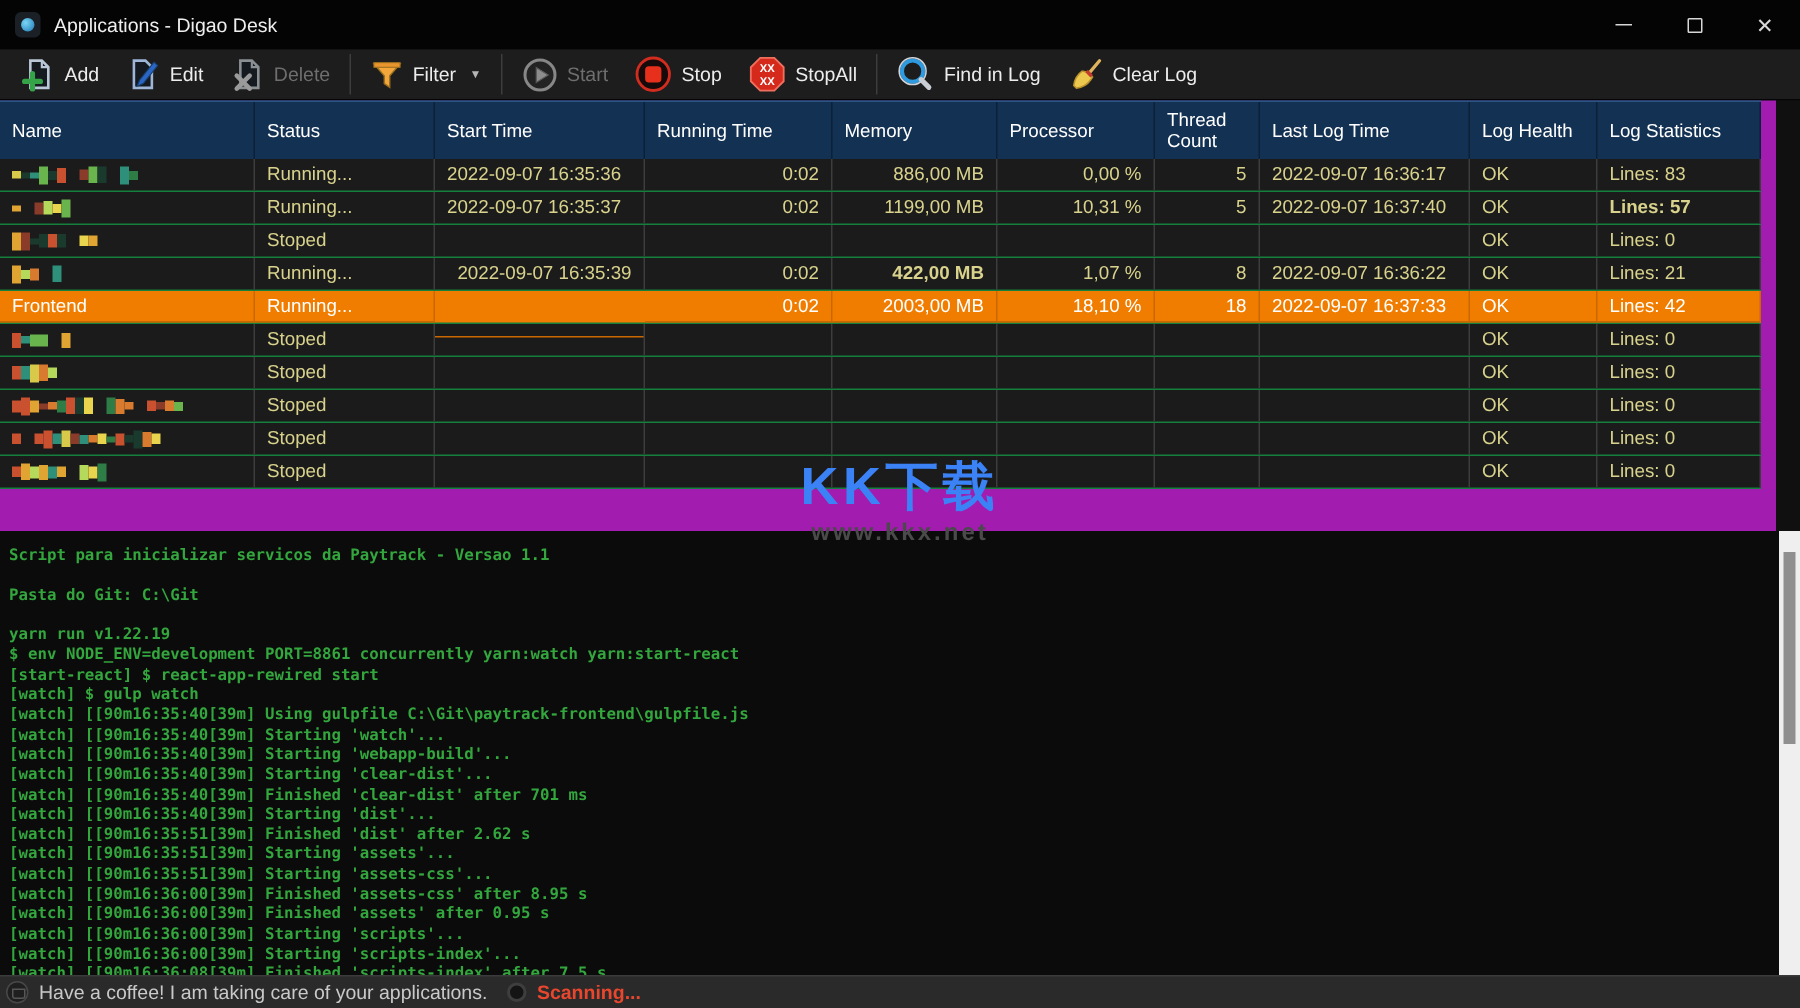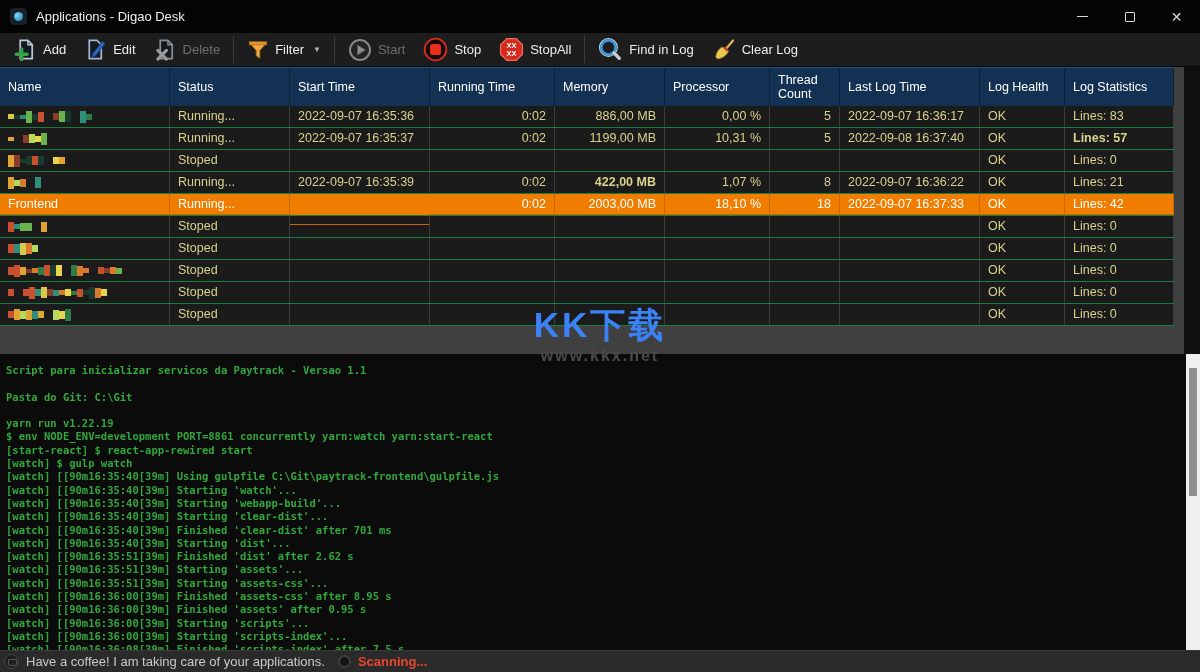--- a/index.html
+++ b/index.html
@@ -21,21 +21,21 @@
 
   
   .toolbar{position:absolute;top:33px;left:0;right:0;height:34px;background:#1d1d1d;display:flex;align-items:center;padding:0 5px;border-bottom:1px solid #050505}
   .tbtn{display:flex;align-items:center;gap:6px;height:30px;padding:0 9px;color:#ededed;font-size:13px;white-space:nowrap}
   .tbtn.disabled{color:#6e6e6e}
   .tbtn svg{flex:0 0 auto}
   .tsep{width:1px;height:27px;background:#3d3d3d;margin:0 4px;flex:0 0 auto}
   .caret{font-size:8px;color:#b5b5b5;margin-left:3px}
 
   
-  .table-region{position:absolute;top:67px;left:0;right:16px;height:287px;background:#404040}
+  .table-region{position:absolute;top:67px;left:0;right:16px;height:287px;background:#a21caf}
   .grid{position:absolute;left:0;top:0;width:1174px}
   .thead{display:flex;height:39px;background:#133153;border-top:1px solid #2a5582}
   .th{display:flex;align-items:center;padding:0 8px;color:#fff;font-size:12.5px;line-height:1.15;border-right:1px solid #0b2138;overflow:hidden}
   .tr{display:flex;height:22px;background:#1b1b1b;border-bottom:1px solid #15803d}
   .td{font-size:12.5px;color:#d8d28c;line-height:21px;padding:0 8px;border-right:1px solid #3d3d3d;white-space:nowrap;overflow:hidden}
   .td.align-right{text-align:right}
   .tr.selected{background:#f07d00}
   .tr.selected .td{color:#ffffff;border-right-color:#c96800;border-bottom:1px solid #c96800}
   .mosaic{display:inline-flex;align-items:center;height:21px;margin-right:9px;vertical-align:top}
   .mosaic i{display:inline-block;width:6px;flex:0 0 auto}
@@ -211,21 +211,21 @@
                 <i style="background: rgb(181, 217, 90); height: 9px;"></i>
                 <i style="background: rgb(232, 212, 77); height: 6px;"></i>
                 <i style="background: rgb(106, 180, 78); height: 12px;"></i>
               </span></div>
             <div class="td align-left" style="width: 120px;">Running...</div>
             <div class="td align-left" style="width: 140px;">2022-09-07 16:35:37</div>
             <div class="td align-right" style="width: 125px;">0:02</div>
             <div class="td align-right" style="width: 110px;">1199,00 MB</div>
             <div class="td align-right" style="width: 105px;">10,31 %</div>
             <div class="td align-right" style="width: 70px;">5</div>
-            <div class="td align-left" style="width: 140px;">2022-09-08 16:37:40</div>
+            <div class="td align-left" style="width: 140px;">2022-09-07 16:37:40</div>
             <div class="td align-left" style="width: 85px;">OK</div>
             <div class="td align-left" style="width: 109px; font-weight: bold;">Lines: 57</div>
           </div>
           <div class="tr">
             <div class="td align-left" style="width: 170px;"><span class="mosaic">
                 <i style="background: rgb(224, 164, 51); height: 12px;"></i>
                 <i style="background: rgb(138, 59, 42); height: 12px;"></i>
                 <i style="background: rgb(26, 58, 46); height: 4px;"></i>
                 <i style="background: rgb(26, 58, 46); height: 9px;"></i>
                 <i style="background: rgb(201, 81, 47); height: 9px;"></i>
@@ -246,21 +246,21 @@
           </div>
           <div class="tr">
             <div class="td align-left" style="width: 170px;"><span class="mosaic">
                 <i style="background: rgb(224, 164, 51); height: 12px;"></i>
                 <i style="background: rgb(181, 217, 90); height: 6px;"></i>
                 <i style="background: rgb(217, 123, 47); height: 8px;"></i>
               </span><span class="mosaic">
                 <i style="background: rgb(46, 143, 122); height: 11px;"></i>
               </span></div>
             <div class="td align-left" style="width: 120px;">Running...</div>
-            <div class="td align-left" style="width: 140px;">2022-09-07 16:35:39</div>
+            <div class="td align-left" style="width: 140px; text-align: right;">2022-09-07 16:35:39</div>
             <div class="td align-right" style="width: 125px;">0:02</div>
             <div class="td align-right" style="width: 110px; font-weight: bold;">422,00 MB</div>
             <div class="td align-right" style="width: 105px;">1,07 %</div>
             <div class="td align-right" style="width: 70px;">8</div>
             <div class="td align-left" style="width: 140px;">2022-09-07 16:36:22</div>
             <div class="td align-left" style="width: 85px;">OK</div>
             <div class="td align-left" style="width: 109px;">Lines: 21</div>
           </div>
           <div class="tr selected">
             <div class="td align-left" style="width: 170px;">Frontend</div>

